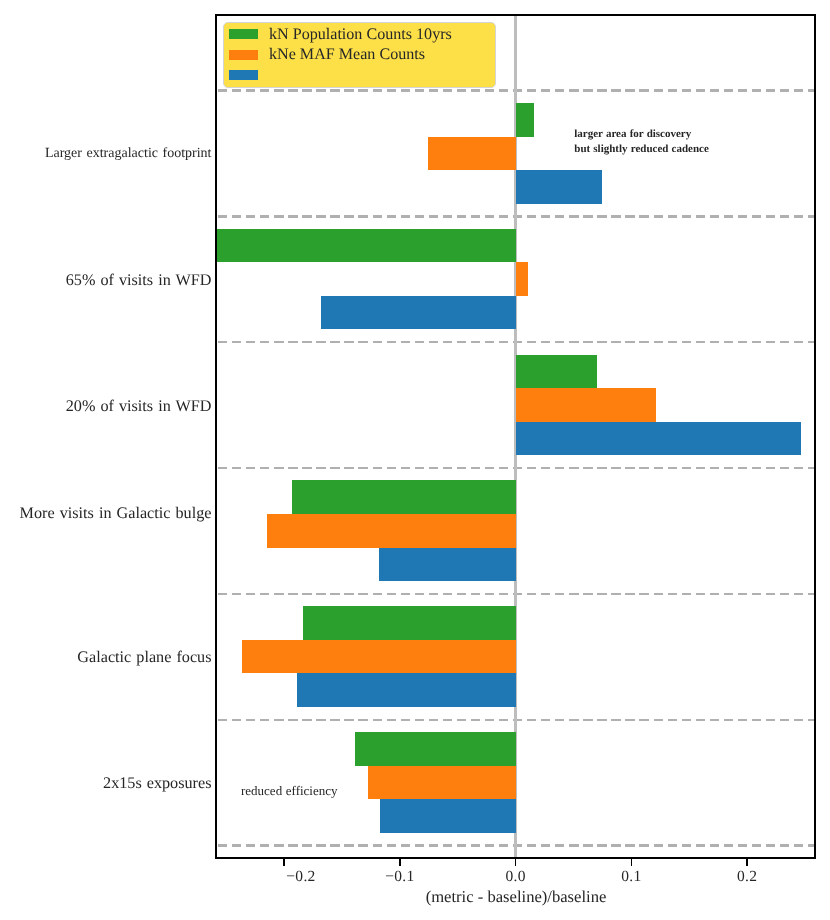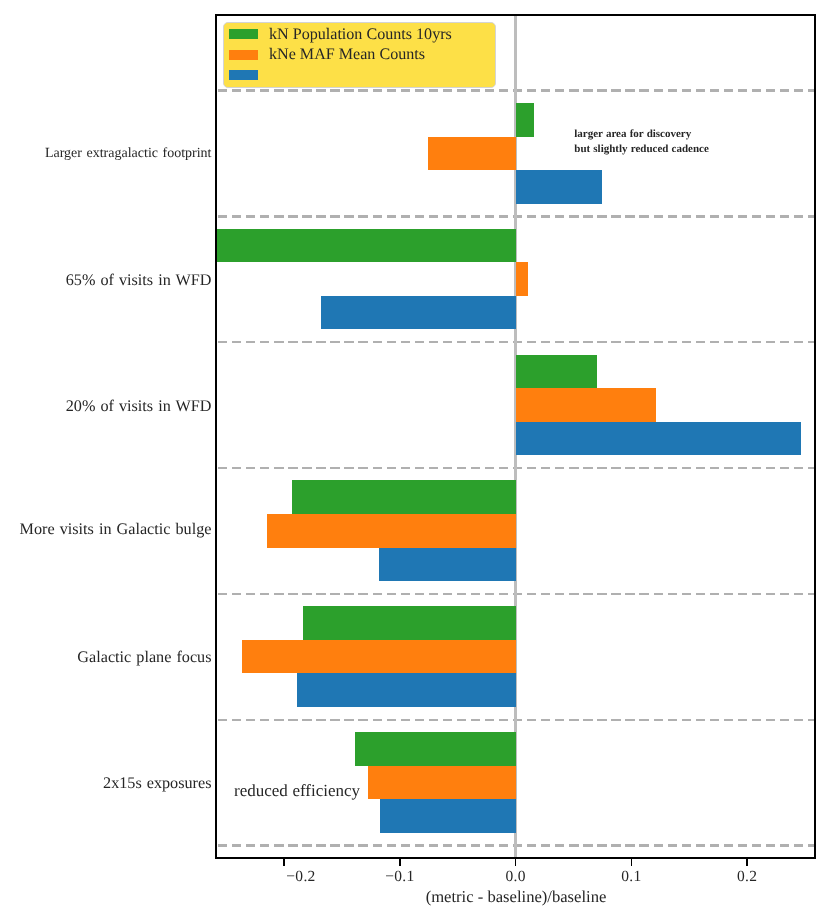--- a/index.html
+++ b/index.html
@@ -77,41 +77,41 @@
     <div class="spine" id="spine-left" style="left: -0.85px; top: -0.85px; width: 1.7px; height: 844.9px;"></div>
     <div class="spine" id="spine-right" style="left: 597.95px; top: -0.85px; width: 1.7px; height: 844.9px;"></div>
     <div class="spine" id="spine-top" style="left: -0.85px; top: -0.85px; width: 600.5px; height: 1.7px;"></div>
     <div class="spine" id="spine-bottom" style="left: -0.85px; top: 842.35px; width: 600.5px; height: 1.7px;"></div>
   </div>
 
   <div id="ytick-labels">
       <div class="ytick-label" style="font-size: 14px; line-height: 18.6px; right: 618.5px; top: 144.987px;">Larger extragalactic footprint</div>
       <div class="ytick-label" style="font-size: 16.2px; line-height: 18.6px; right: 618.5px; top: 270.819px;">65% of visits in WFD</div>
       <div class="ytick-label" style="font-size: 16.2px; line-height: 18.6px; right: 618.5px; top: 396.651px;">20% of visits in WFD</div>
-      <div class="ytick-label" style="font-size: 16.2px; line-height: 18.6px; right: 618.5px; top: 520px; text-align: center;">More visits in Galactic bulge</div>
+      <div class="ytick-label" style="font-size: 16.2px; line-height: 18.6px; right: 618.5px; top: 504px; text-align: center;">More visits in Galactic bulge</div>
       <div class="ytick-label" style="font-size: 16.2px; line-height: 18.6px; right: 618.5px; top: 648.315px;">Galactic plane focus</div>
       <div class="ytick-label" style="font-size: 16.2px; line-height: 18.6px; right: 618.5px; top: 774.147px;">2x15s exposures</div>
     </div>
   <div id="xtick-group">
       <div class="xtick-mark" style="left: 283.335px; top: 858.2px; height: 7.5px;"></div>
       <div class="xtick-label" style="font-size: 15.5px; line-height: 17.8px; left: 241px; width: 120px; top: 867.669px;">−0.2</div>
       <div class="xtick-mark" style="left: 399.067px; top: 858.2px; height: 7.5px;"></div>
       <div class="xtick-label" style="font-size: 15.5px; line-height: 17.8px; left: 339.867px; width: 120px; top: 867.669px;">−0.1</div>
       <div class="xtick-mark" style="left: 514.8px; top: 858.2px; height: 7.5px;"></div>
       <div class="xtick-label" style="font-size: 15.5px; line-height: 17.8px; left: 455.6px; width: 120px; top: 867.669px;">0.0</div>
       <div class="xtick-mark" style="left: 630.533px; top: 858.2px; height: 7.5px;"></div>
       <div class="xtick-label" style="font-size: 15.5px; line-height: 17.8px; left: 571.333px; width: 120px; top: 867.669px;">0.1</div>
       <div class="xtick-mark" style="left: 746.265px; top: 858.2px; height: 7.5px;"></div>
       <div class="xtick-label" style="font-size: 15.5px; line-height: 17.8px; left: 687.065px; width: 120px; top: 867.669px;">0.2</div>
     </div>
   <div id="xaxis-label" style="font-size: 16.6px; line-height: 19.1px; left: 216px; width: 600px; top: 886.847px;">(metric - baseline)/baseline</div>
   <div id="annotations">
       <div class="annotation" style="font-size: 11px; line-height: 15px; word-spacing: 0.4px; left: 574.276px; top: 126.807px; font-weight: bold;">larger area for discovery
 but slightly reduced cadence</div>
-      <div class="annotation" style="font-size: 17px; line-height: 15px; word-spacing: 0.4px; left: 234px; top: 783.021px;">reduced efficiency</div>
+      <div class="annotation" style="font-size: 13px; line-height: 15px; word-spacing: 0.4px; left: 241px; top: 783.021px;">reduced efficiency</div>
     </div>
 
   <div id="legend" style="left: 222.6px; top: 22px; width: 273.8px; height: 66.2px;">
       <div class="legend-patch" style="left: 5.4px; top: 6.15px; width: 29px; height: 9.9px; background: rgb(44, 160, 44);"></div>
       <div class="legend-label" style="font-size: 16.1px; line-height: 18.5px; left: 45.4px; top: 2.74875px;">kN Population Counts 10yrs</div>
       <div class="legend-patch" style="left: 5.4px; top: 26.75px; width: 29px; height: 9.9px; background: rgb(255, 127, 14);"></div>
       <div class="legend-label" style="font-size: 16.1px; line-height: 18.5px; left: 45.4px; top: 23.3487px;">kNe MAF Mean Counts</div>
       <div class="legend-patch" style="left: 5.4px; top: 47.35px; width: 29px; height: 9.9px; background: rgb(31, 119, 180);"></div>
     </div>
 

